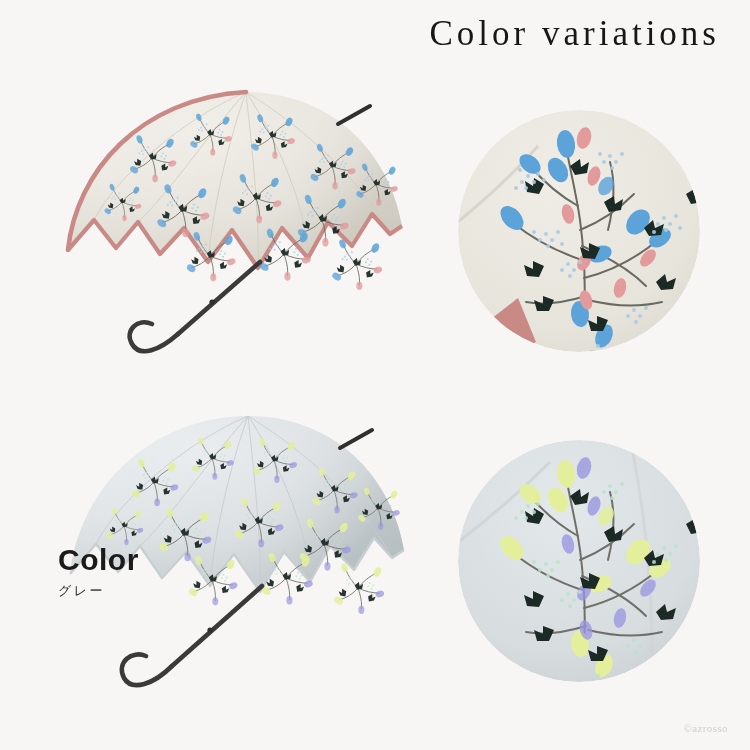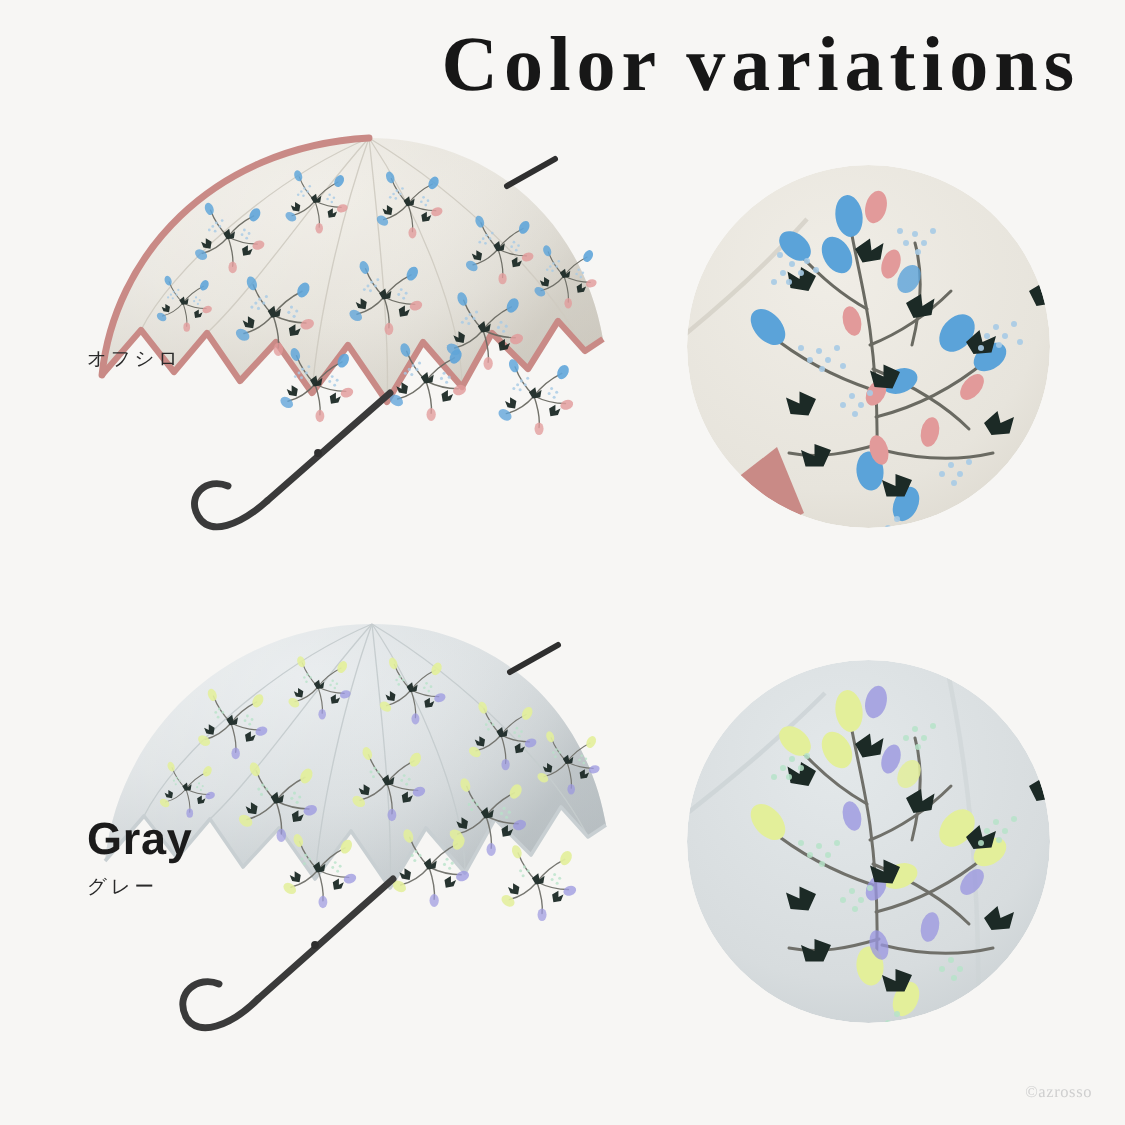--- a/index.html
+++ b/index.html
@@ -20,24 +20,24 @@
     width: 750px;
     height: 750px;
   }
 
   
   .page-title {
     position: absolute;
     top: 14px;
     right: 30px;
     font-family: "Liberation Serif", "DejaVu Serif", serif;
-    font-size: 52px;
+    font-size: 35px;
     letter-spacing: 4px;
     color: #171717;
-    font-weight: 700;
+    font-weight: 400;
     white-space: nowrap;
   }
 
   
   .variant-label {
     position: absolute;
     left: 58px;
     z-index: 6;
   }
   .variant-label .name-en {
@@ -185,21 +185,20 @@
 
       <g fill="none" stroke="#3a3a3a" stroke-width="4.6" stroke-linecap="round">
         <line x1="200" y1="200" x2="118" y2="272"></line>
         <path d="M118,272 C100,288 80,296 72,282 C64,268 78,256 92,262"></path>
       </g>
       <circle cx="152" cy="240" r="2.6" fill="#2f2f2f"></circle>
     </svg>
   </div>
 
   <div class="variant-label" id="label-offshiro">
-    <div class="name-jp">オフシロ</div>
   </div>
 
   <div class="detail-circle" id="detail-offshiro">
     <svg viewBox="0 0 242 242" xmlns="http://www.w3.org/2000/svg">
       <defs>
         <radialGradient id="os-det-bg" cx="40%" cy="30%" r="85%">
           <stop offset="0%" stop-color="#f0ede6"></stop>
           <stop offset="70%" stop-color="#e7e4dc"></stop>
           <stop offset="100%" stop-color="#dbd7cd"></stop>
         </radialGradient>
@@ -403,21 +402,21 @@
 
       <g fill="none" stroke="#3a3a3a" stroke-width="4.6" stroke-linecap="round">
         <line x1="202" y1="198" x2="112" y2="278"></line>
         <path d="M112,278 C94,296 72,304 64,290 C56,274 72,262 86,268"></path>
       </g>
       <circle cx="150" cy="242" r="2.6" fill="#2f2f2f"></circle>
     </svg>
   </div>
 
   <div class="variant-label" id="label-gray">
-    <div class="name-en">Gray</div>
+    <div class="name-en">Color</div>
     <div class="name-jp">グレー</div>
   </div>
 
   <div class="detail-circle" id="detail-gray">
     <svg viewBox="0 0 242 242" xmlns="http://www.w3.org/2000/svg">
       <defs>
         <radialGradient id="gr-det-bg" cx="42%" cy="28%" r="88%">
           <stop offset="0%" stop-color="#e3e8ea"></stop>
           <stop offset="68%" stop-color="#d7dcde"></stop>
           <stop offset="100%" stop-color="#c6cdd0"></stop>

